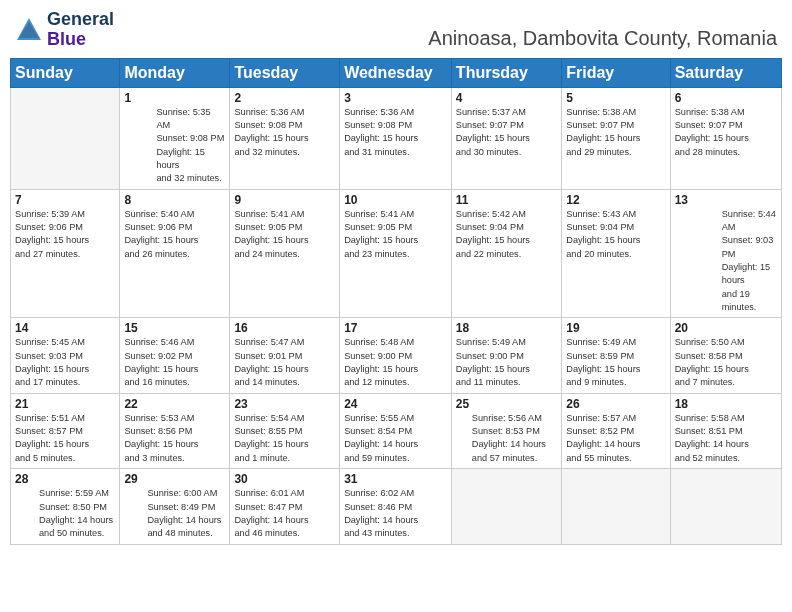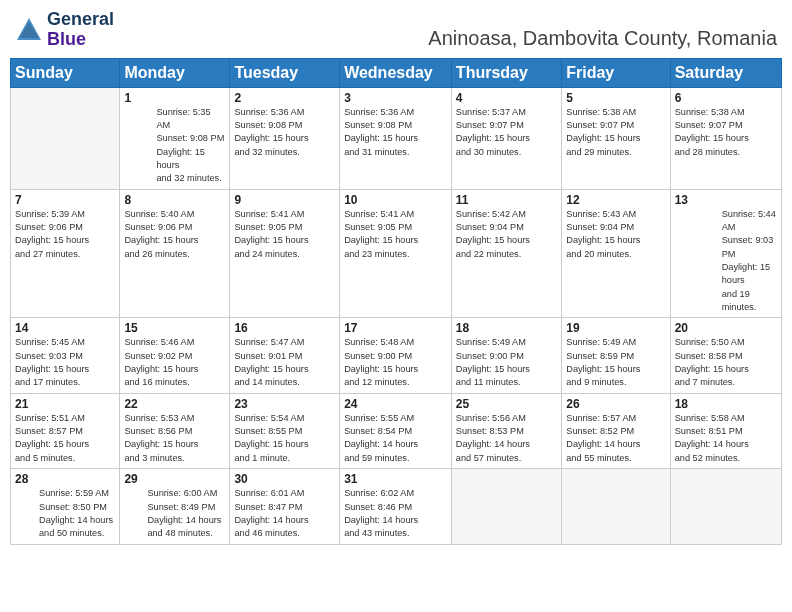--- a/index.html
+++ b/index.html
@@ -291,21 +291,21 @@
         </td>
         <td>
           <span class="day-num">24</span>
           <div class="day-info" style="white-space: pre-line;">Sunrise: 5:55 AM
 Sunset: 8:54 PM
 Daylight: 14 hours
 and 59 minutes.</div>
         </td>
         <td>
           <span class="day-num">25</span>
-          <div class="day-info" style="white-space: pre-line;">Sunrise: 5:56 AM
+          <div class="day-info" style="white-space: pre-line; margin-left: 16px;">Sunrise: 5:56 AM
 Sunset: 8:53 PM
 Daylight: 14 hours
 and 57 minutes.</div>
         </td>
         <td>
           <span class="day-num">26</span>
           <div class="day-info" style="white-space: pre-line;">Sunrise: 5:57 AM
 Sunset: 8:52 PM
 Daylight: 14 hours
 and 55 minutes.</div>

